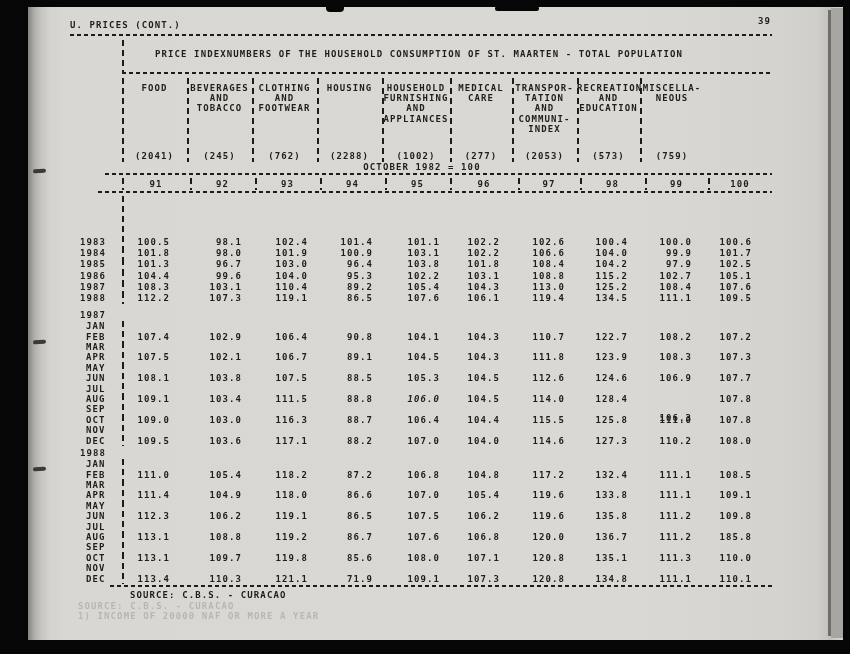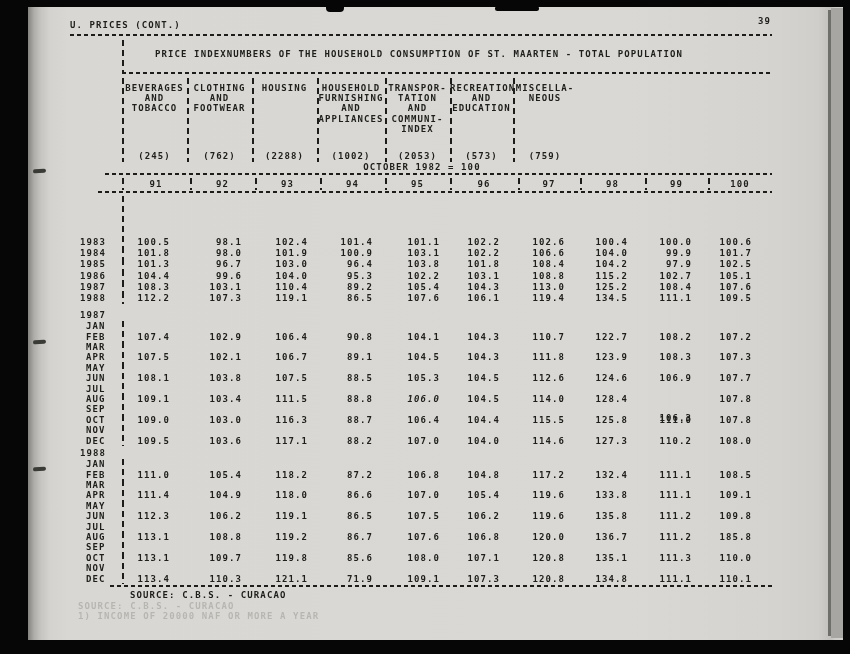--- a/index.html
+++ b/index.html
@@ -69,20 +69,24 @@
 <div class="t" style="left:70px;top:20px;">U. PRICES (CONT.)</div>
 <div class="t" style="left:758px;top:16px;">39</div>
 <div class="dash-h" style="left:70px;top:34px;width:702px;"></div>
 
 <div class="vbar" style="left:122px;top:40px;height:33px;"></div>
 <div class="t" style="left:155px;top:49px;">PRICE INDEXNUMBERS OF THE HOUSEHOLD CONSUMPTION OF ST. MAARTEN - TOTAL POPULATION</div>
 <div class="dash-h" style="left:122px;top:72px;width:650px;"></div>
 
 <div id="header-block">
     <div class="hcell cellbar" style="width: 65px;">
+      <div class="hline">FOOD</div>
+      <div class="hweight">(2041)</div>
+    </div>
+    <div class="hcell cellbar" style="width: 65px;">
       <div class="hline">BEVERAGES</div>
       <div class="hline">AND</div>
       <div class="hline">TOBACCO</div>
       <div class="hweight">(245)</div>
     </div>
     <div class="hcell cellbar" style="width: 65px;">
       <div class="hline">CLOTHING</div>
       <div class="hline">AND</div>
       <div class="hline">FOOTWEAR</div>
       <div class="hweight">(762)</div>
@@ -90,20 +94,25 @@
     <div class="hcell cellbar" style="width: 65px;">
       <div class="hline">HOUSING</div>
       <div class="hweight">(2288)</div>
     </div>
     <div class="hcell cellbar" style="width: 68px;">
       <div class="hline">HOUSEHOLD</div>
       <div class="hline">FURNISHING</div>
       <div class="hline">AND</div>
       <div class="hline">APPLIANCES</div>
       <div class="hweight">(1002)</div>
+    </div>
+    <div class="hcell cellbar" style="width: 62px;">
+      <div class="hline">MEDICAL</div>
+      <div class="hline">CARE</div>
+      <div class="hweight">(277)</div>
     </div>
     <div class="hcell cellbar" style="width: 65px;">
       <div class="hline">TRANSPOR-</div>
       <div class="hline">TATION</div>
       <div class="hline">AND</div>
       <div class="hline">COMMUNI-</div>
       <div class="hline">INDEX</div>
       <div class="hweight">(2053)</div>
     </div>
     <div class="hcell cellbar" style="width: 63px;">

